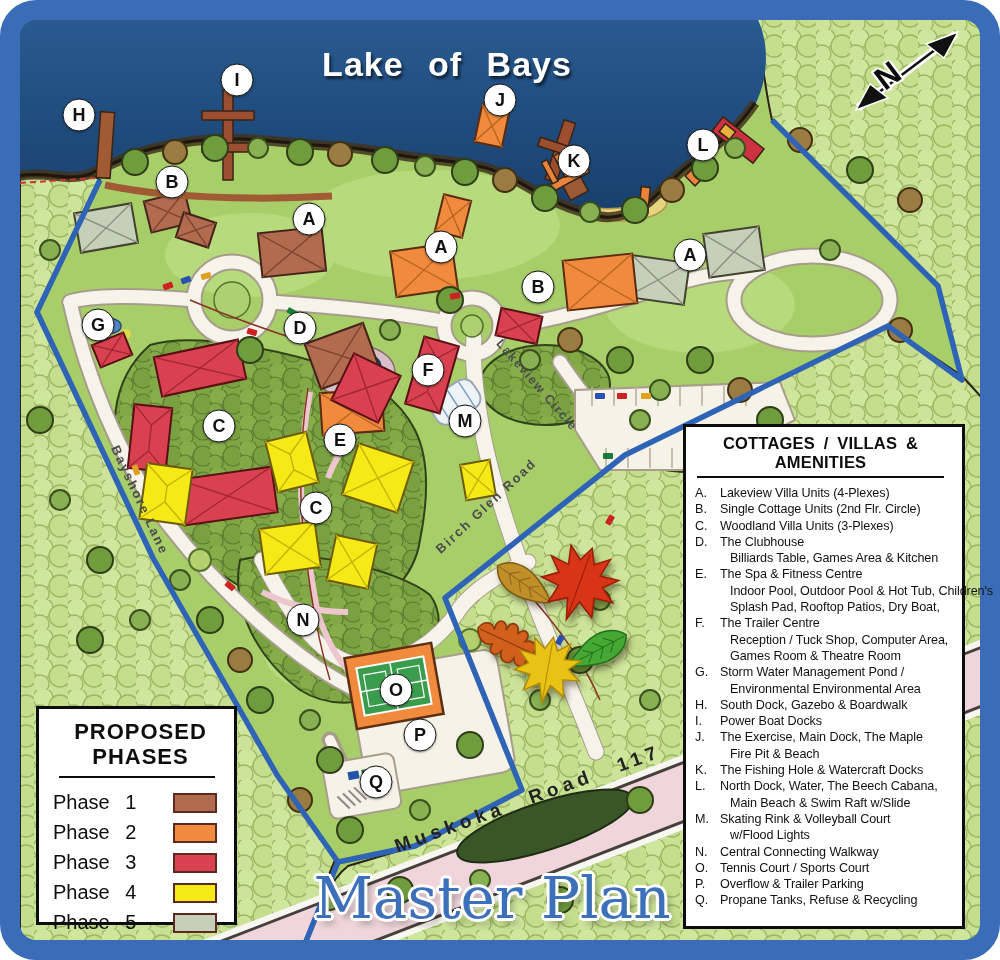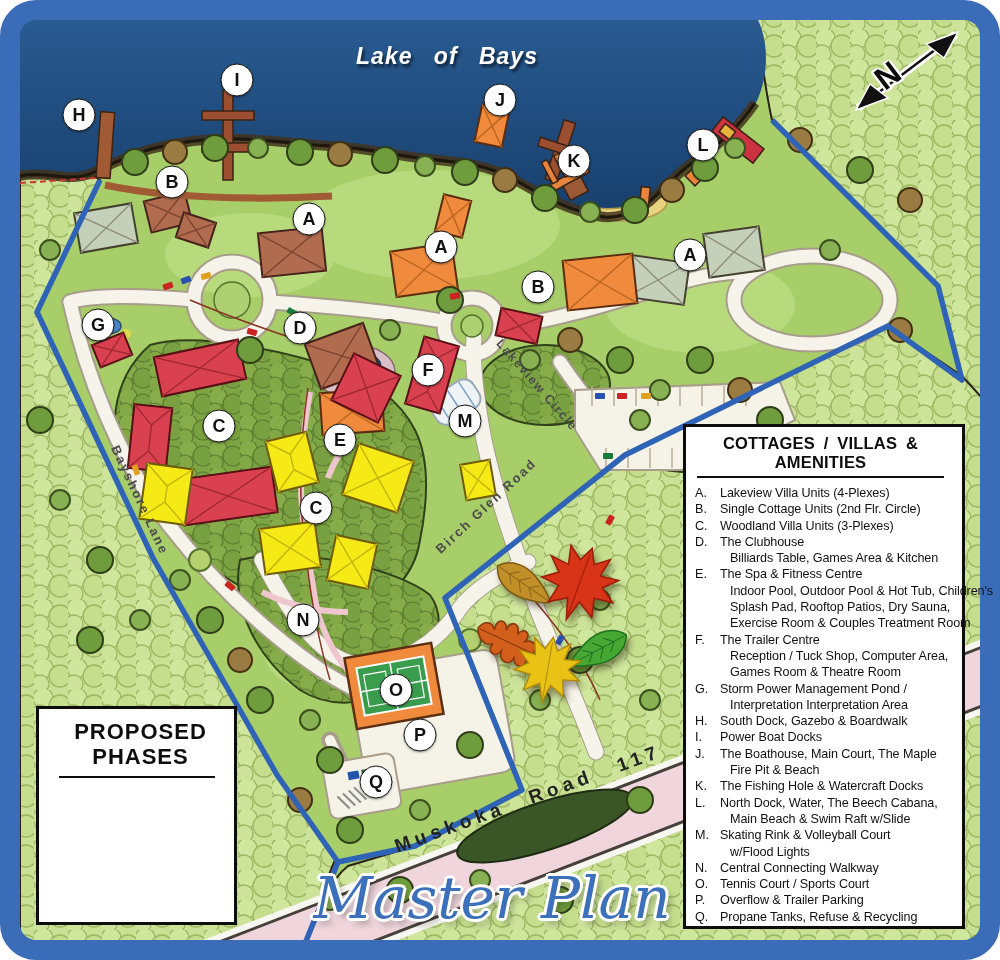--- a/index.html
+++ b/index.html
@@ -12,23 +12,23 @@
   .b2 rect{fill:#f08a3c;stroke:#5c2c10;stroke-width:2}
   .b2 path{stroke:#b86622;stroke-width:1.4;fill:none}
   .b3 rect{fill:#da4150;stroke:#571014;stroke-width:2}
   .b3 path{stroke:#a32834;stroke-width:1.4;fill:none}
   .b4 rect{fill:#f6ea16;stroke:#6e5c0a;stroke-width:2}
   .b4 path{stroke:#c7b30c;stroke-width:1.4;fill:none}
   .b5 rect{fill:#c5d0bb;stroke:#45412f;stroke-width:2}
   .b5 path{stroke:#8f8d7c;stroke-width:1.4;fill:none}
 
   .overlay{position:absolute;transform:translate(-50%,-50%);white-space:nowrap;}
-  .lake-title{font-size:23px;font-weight:bold;font-style:italic;color:#ffffff;word-spacing:14px;
-    text-shadow:2px 3px 3px rgba(0,0,0,.6);letter-spacing:1px;}
-  .master-plan{font-family:"DejaVu Serif",serif;font-style:italic;font-size:58px;color:#3c70ba;
+  .lake-title{font-size:34px;font-weight:bold;color:#ffffff;word-spacing:14px;
+    text-shadow:2px 3px 3px rgba(0,0,0,.6);letter-spacing:1px;margin-top:8px;}
+  .master-plan{font-family:"DejaVu Serif",serif;font-size:58px;color:#3c70ba;
     text-shadow:-2px -2px 0 #fff,2px -2px 0 #fff,-2px 2px 0 #fff,2px 2px 0 #fff,0 3px 0 #fff,3px 0 0 #fff,0 -3px 0 #fff,-3px 0 0 #fff,5px 6px 6px rgba(30,30,30,.35);}
   .road-label{font-weight:bold;color:#3c3c3c;}
   .muskoka{font-size:19px;letter-spacing:5px;word-spacing:16px;color:#222;
     transform:translate(-50%,-50%) rotate(-20deg);}
   .bayshore{font-size:13px;letter-spacing:2px;color:#4c4c4c;transform:translate(-50%,-50%) rotate(65deg);}
   .birch{font-size:13px;letter-spacing:2px;color:#4c4c4c;transform:translate(-50%,-50%) rotate(-43deg);}
   .lakeview{font-size:12.5px;letter-spacing:1.5px;color:#4c4c4c;transform:translate(-50%,-50%) rotate(49deg);}
   .compass-n{font-size:32px;font-weight:bold;color:#0c0c0c;transform:translate(-50%,-50%) rotate(-37deg);
     text-shadow:-2px 0 0 #fff,2px 0 0 #fff,0 -2px 0 #fff,0 2px 0 #fff,2px 2px 0 #fff,-2px -2px 0 #fff;}
 
@@ -614,57 +614,56 @@
         <div class="am-sub">
             <div class="sub-line">Billiards Table, Games Area &amp; Kitchen</div>
           </div>
       </li>
 
       <li class="am-item">
         <span class="am-letter">E.</span>
         <span class="am-text">The Spa &amp; Fitness Centre</span>
         <div class="am-sub">
             <div class="sub-line">Indoor Pool, Outdoor Pool &amp; Hot Tub, Children's</div>
-            <div class="sub-line">Splash Pad, Rooftop Patios, Dry Sauna,</div>
-            <div class="sub-line">Exercise Room &amp; Couples Treatment Room</div>
+            <div class="sub-line">Splash Pad, Rooftop Patios, Dry Boat,</div>
           </div>
       </li>
 
       <li class="am-item">
         <span class="am-letter">F.</span>
         <span class="am-text">The Trailer Centre</span>
         <div class="am-sub">
             <div class="sub-line">Reception / Tuck Shop, Computer Area,</div>
             <div class="sub-line">Games Room &amp; Theatre Room</div>
           </div>
       </li>
 
       <li class="am-item">
         <span class="am-letter">G.</span>
-        <span class="am-text">Storm Power Management Pond /</span>
+        <span class="am-text">Storm Water Management Pond /</span>
         <div class="am-sub">
-            <div class="sub-line">Interpretation Interpretation Area</div>
+            <div class="sub-line">Environmental Environmental Area</div>
           </div>
       </li>
 
       <li class="am-item">
         <span class="am-letter">H.</span>
         <span class="am-text">South Dock, Gazebo &amp; Boardwalk</span>
         <div class="am-sub"></div>
       </li>
 
       <li class="am-item">
         <span class="am-letter">I.</span>
         <span class="am-text">Power Boat Docks</span>
         <div class="am-sub"></div>
       </li>
 
       <li class="am-item">
         <span class="am-letter">J.</span>
-        <span class="am-text">The Boathouse, Main Court, The Maple</span>
+        <span class="am-text">The Exercise, Main Dock, The Maple</span>
         <div class="am-sub">
             <div class="sub-line">Fire Pit &amp; Beach</div>
           </div>
       </li>
 
       <li class="am-item">
         <span class="am-letter">K.</span>
         <span class="am-text">The Fishing Hole &amp; Watercraft Docks</span>
         <div class="am-sub"></div>
       </li>
@@ -710,15 +709,42 @@
       </li>
     </ul>
 </div>
 
 <div class="phases">
   <div class="ph-title">
     <div>PROPOSED</div>
     <div>PHASES</div>
   </div>
   <hr class="ph-rule">
+  <div>
+
+      <div class="ph-row">
+        <span class="ph-label">Phase 1</span>
+        <span class="ph-swatch" style="background: rgb(177, 108, 80);"></span>
+      </div>
+
+      <div class="ph-row">
+        <span class="ph-label">Phase 2</span>
+        <span class="ph-swatch" style="background: rgb(240, 138, 60);"></span>
+      </div>
+
+      <div class="ph-row">
+        <span class="ph-label">Phase 3</span>
+        <span class="ph-swatch" style="background: rgb(218, 65, 80);"></span>
+      </div>
+
+      <div class="ph-row">
+        <span class="ph-label">Phase 4</span>
+        <span class="ph-swatch" style="background: rgb(246, 234, 22);"></span>
+      </div>
+
+      <div class="ph-row">
+        <span class="ph-label">Phase 5</span>
+        <span class="ph-swatch" style="background: rgb(197, 208, 187);"></span>
+      </div>
+    </div>
 </div>
 
 </div>
 
 </body></html>

